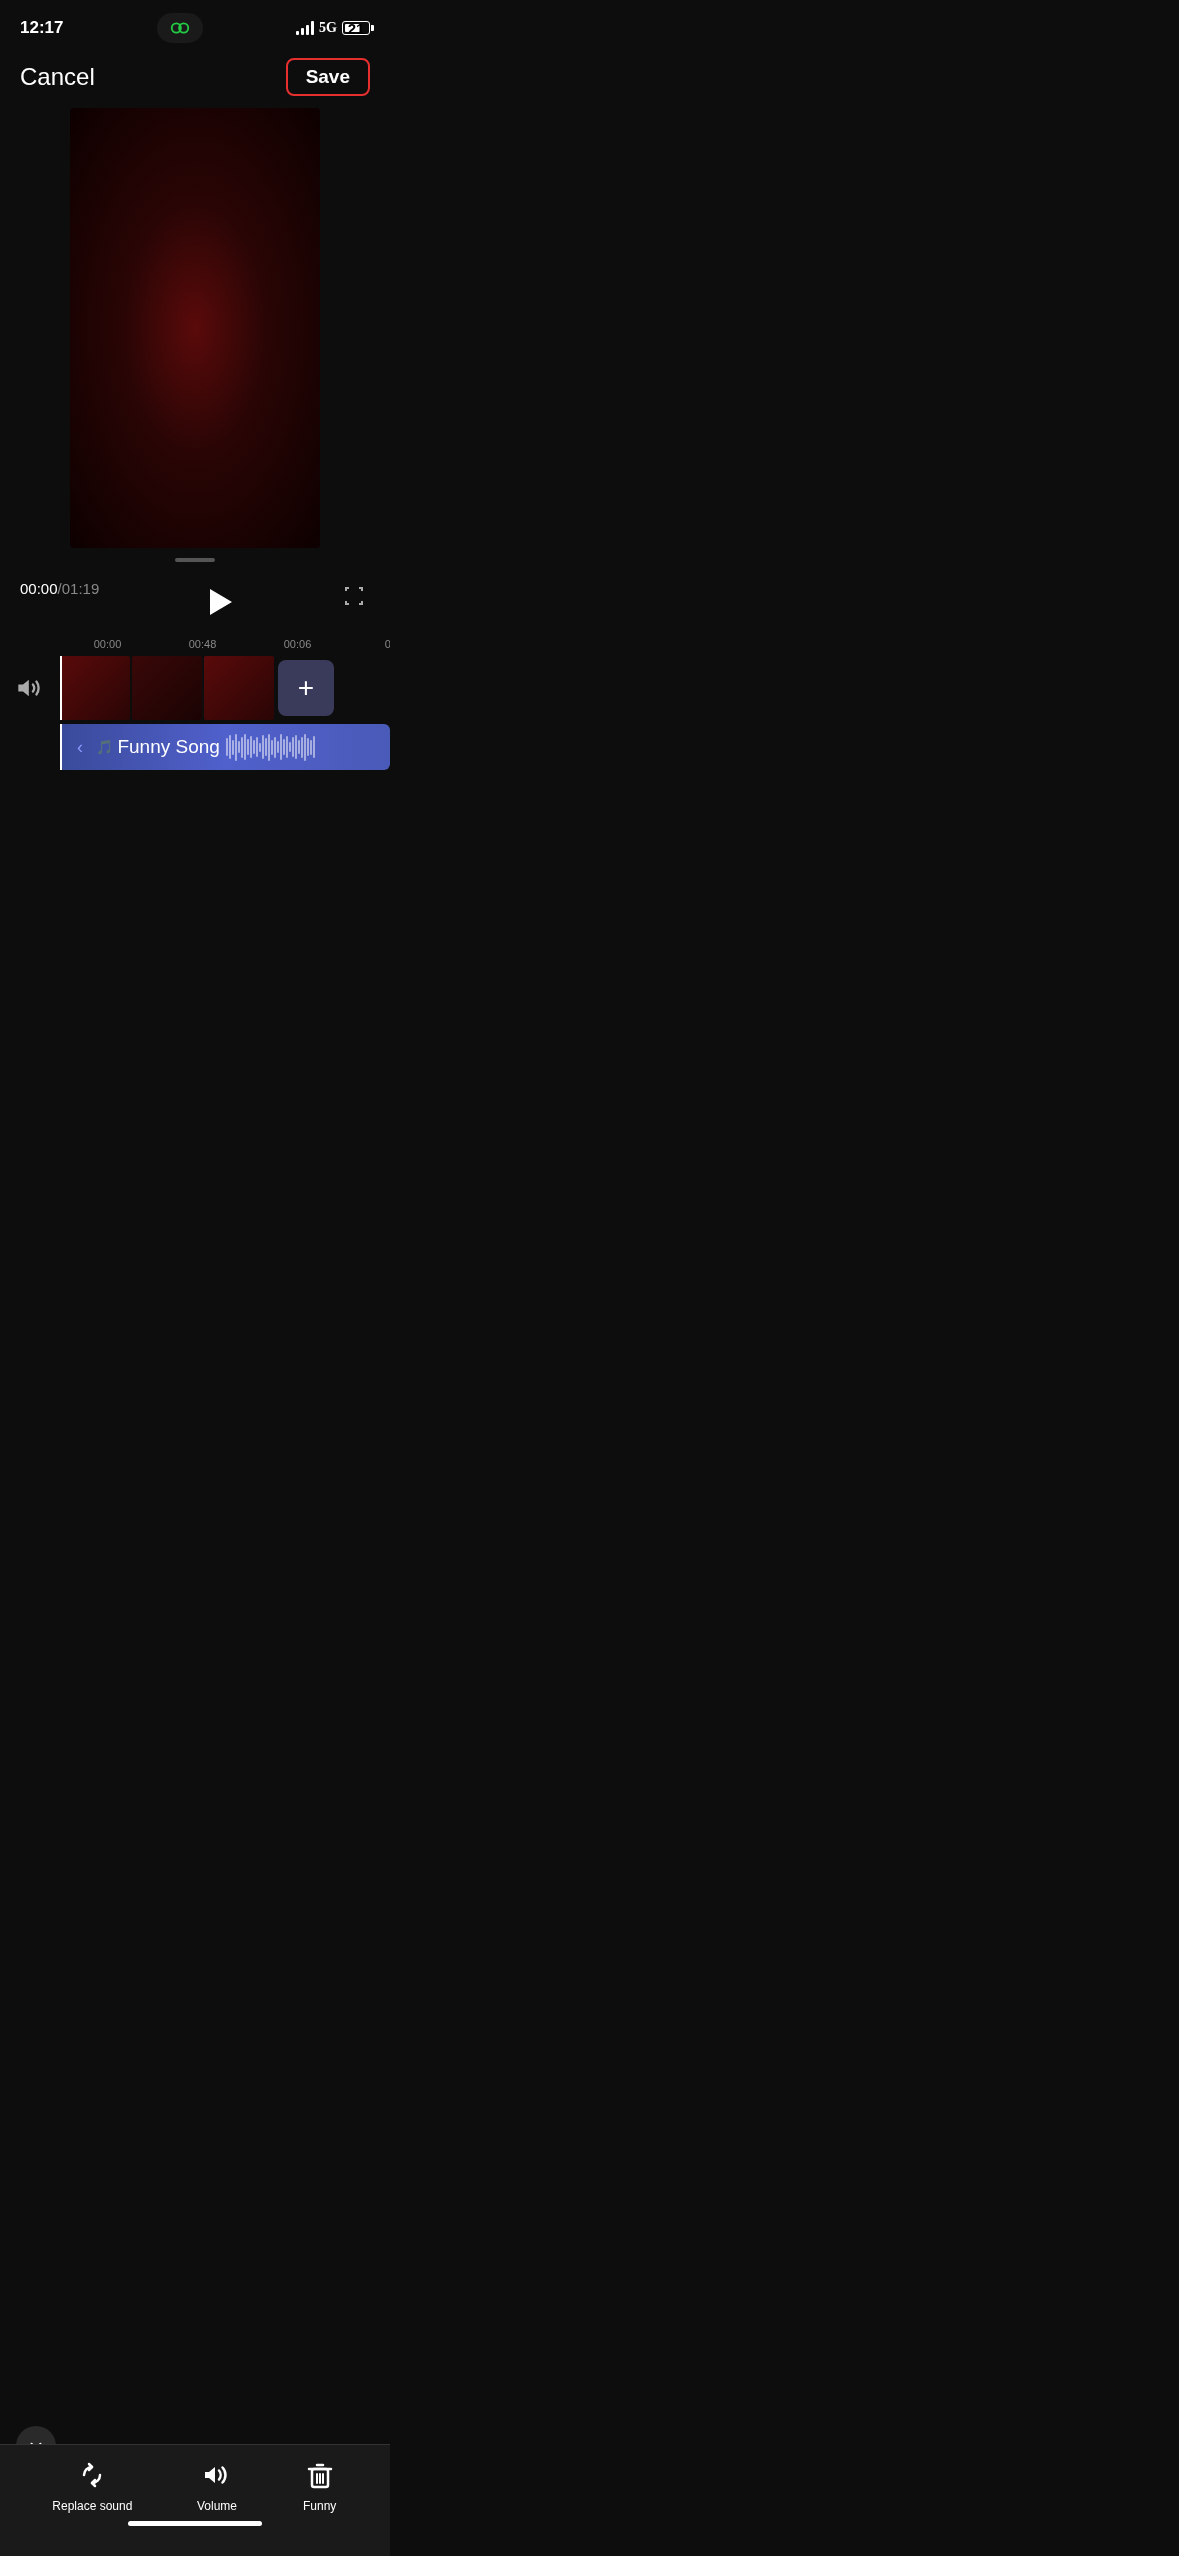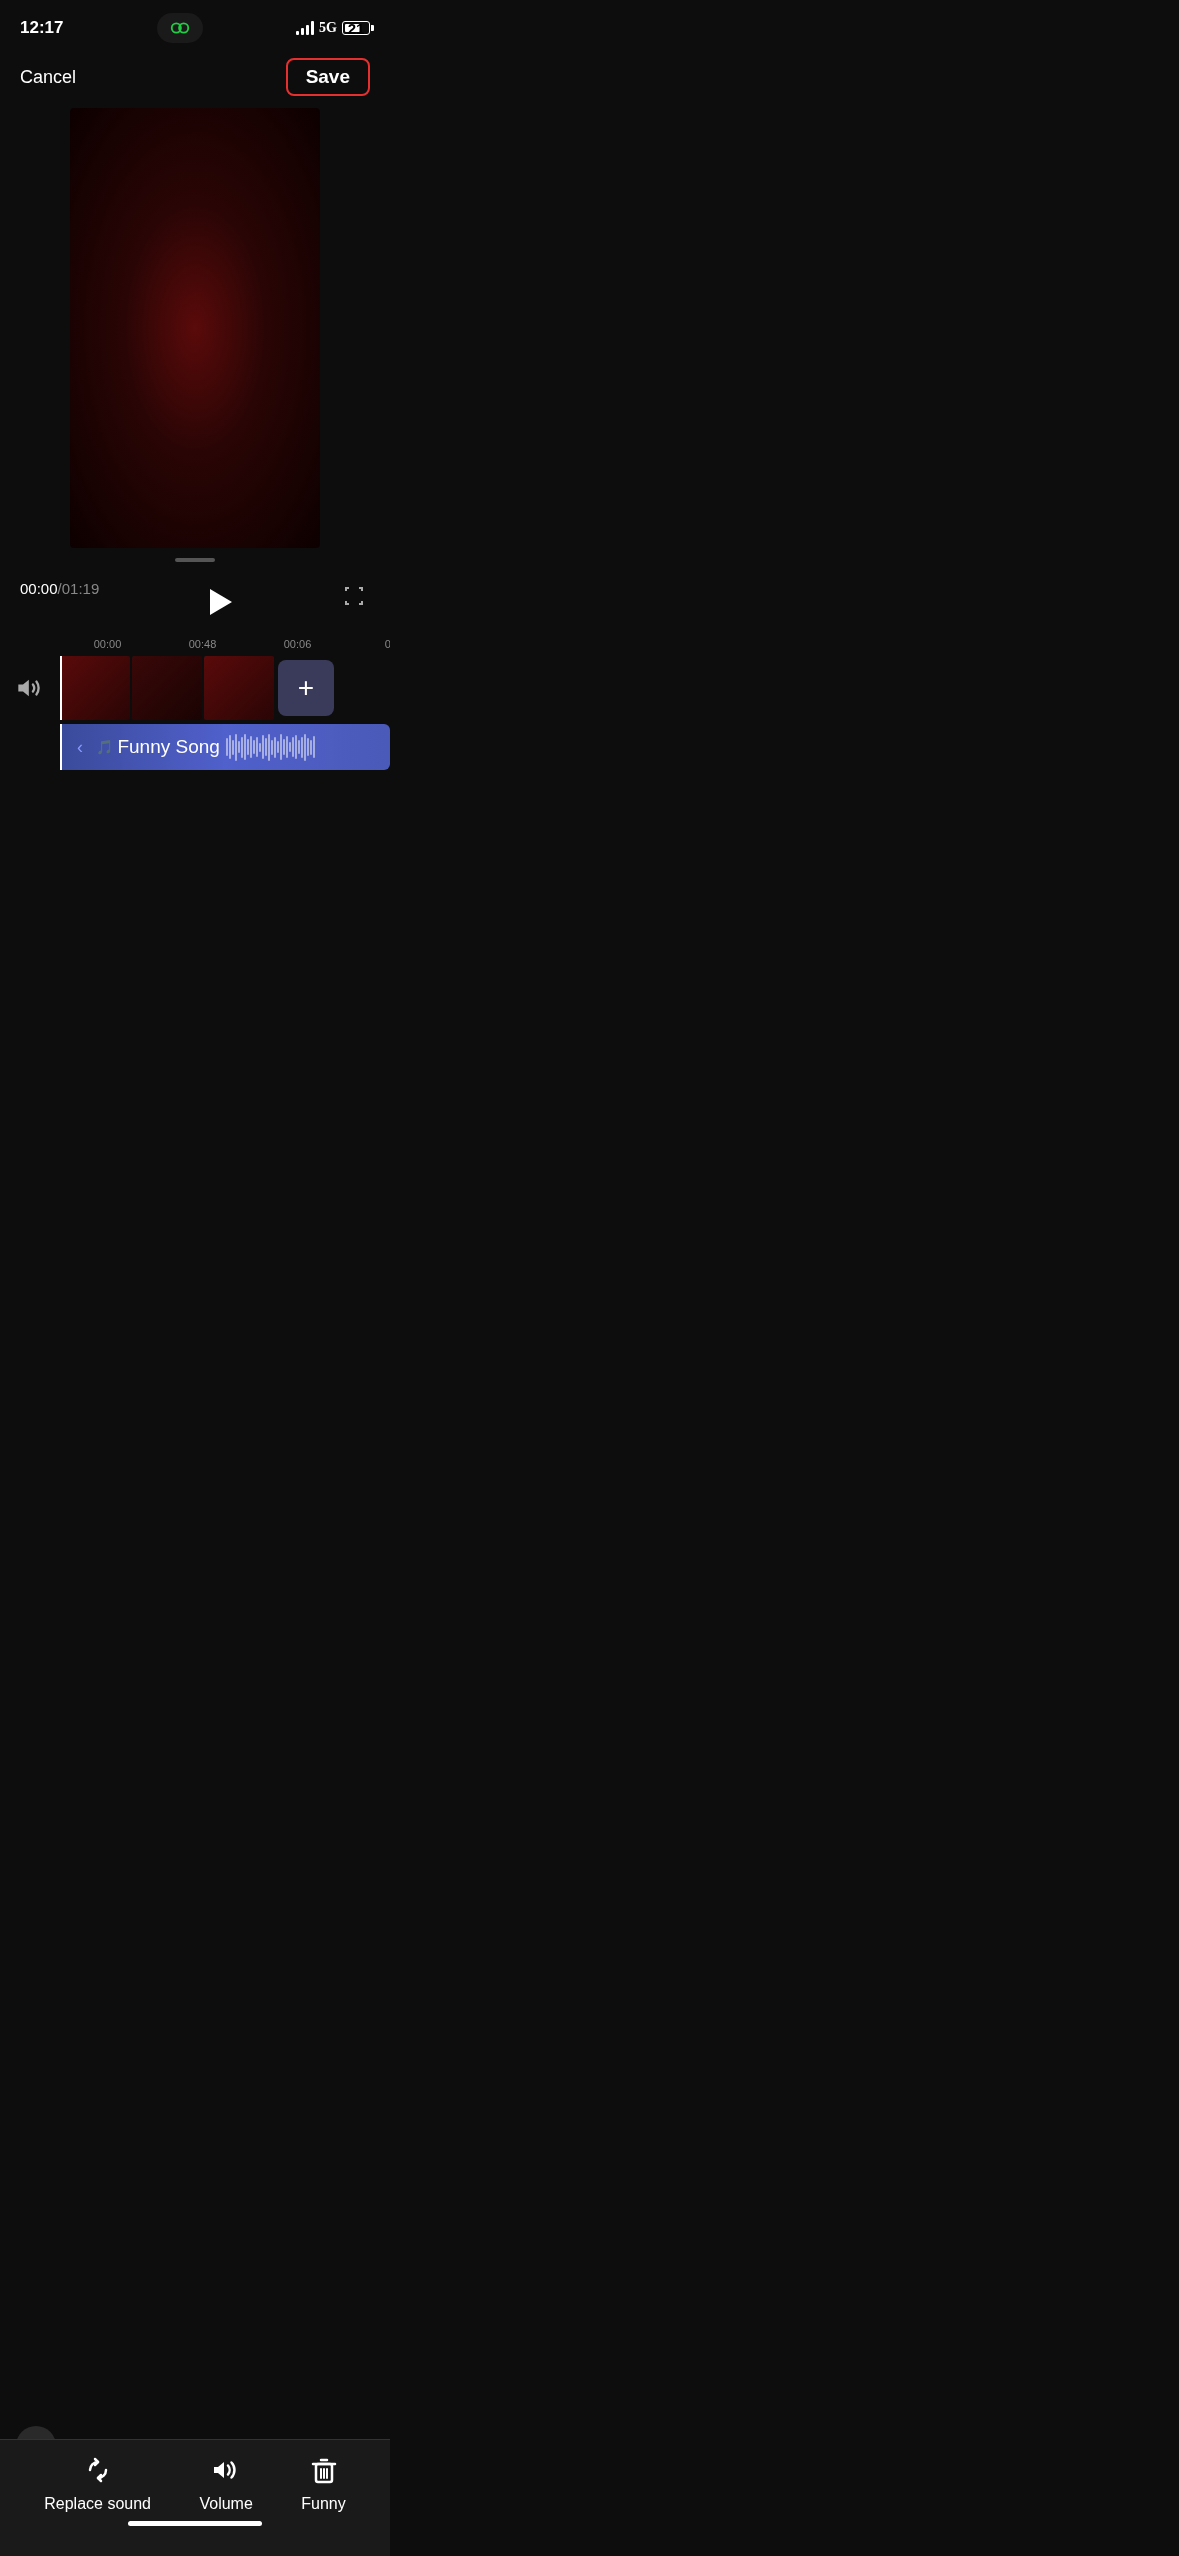--- a/index.html
+++ b/index.html
@@ -112,21 +112,21 @@
 
     
     .header {
       display: flex;
       align-items: center;
       justify-content: space-between;
       padding: 8px 20px 12px;
     }
 
     .cancel-btn {
-      font-size: 18px;
+      font-size: 24px;
       color: #ffffff;
       background: none;
       border: none;
       cursor: pointer;
     }
 
     .save-btn {
       font-size: 19px;
       font-weight: 600;
       color: #ffffff;
@@ -425,21 +425,21 @@
 
     .toolbar-icon {
       width: 36px;
       height: 36px;
       display: flex;
       align-items: center;
       justify-content: center;
     }
 
     .toolbar-label {
-      font-size: 16px;
+      font-size: 12px;
       color: #fff;
       text-align: center;
       line-height: 1.2;
     }
 
     .collapse-btn {
       position: fixed;
       bottom: 90px;
       left: 16px;
       width: 40px;

